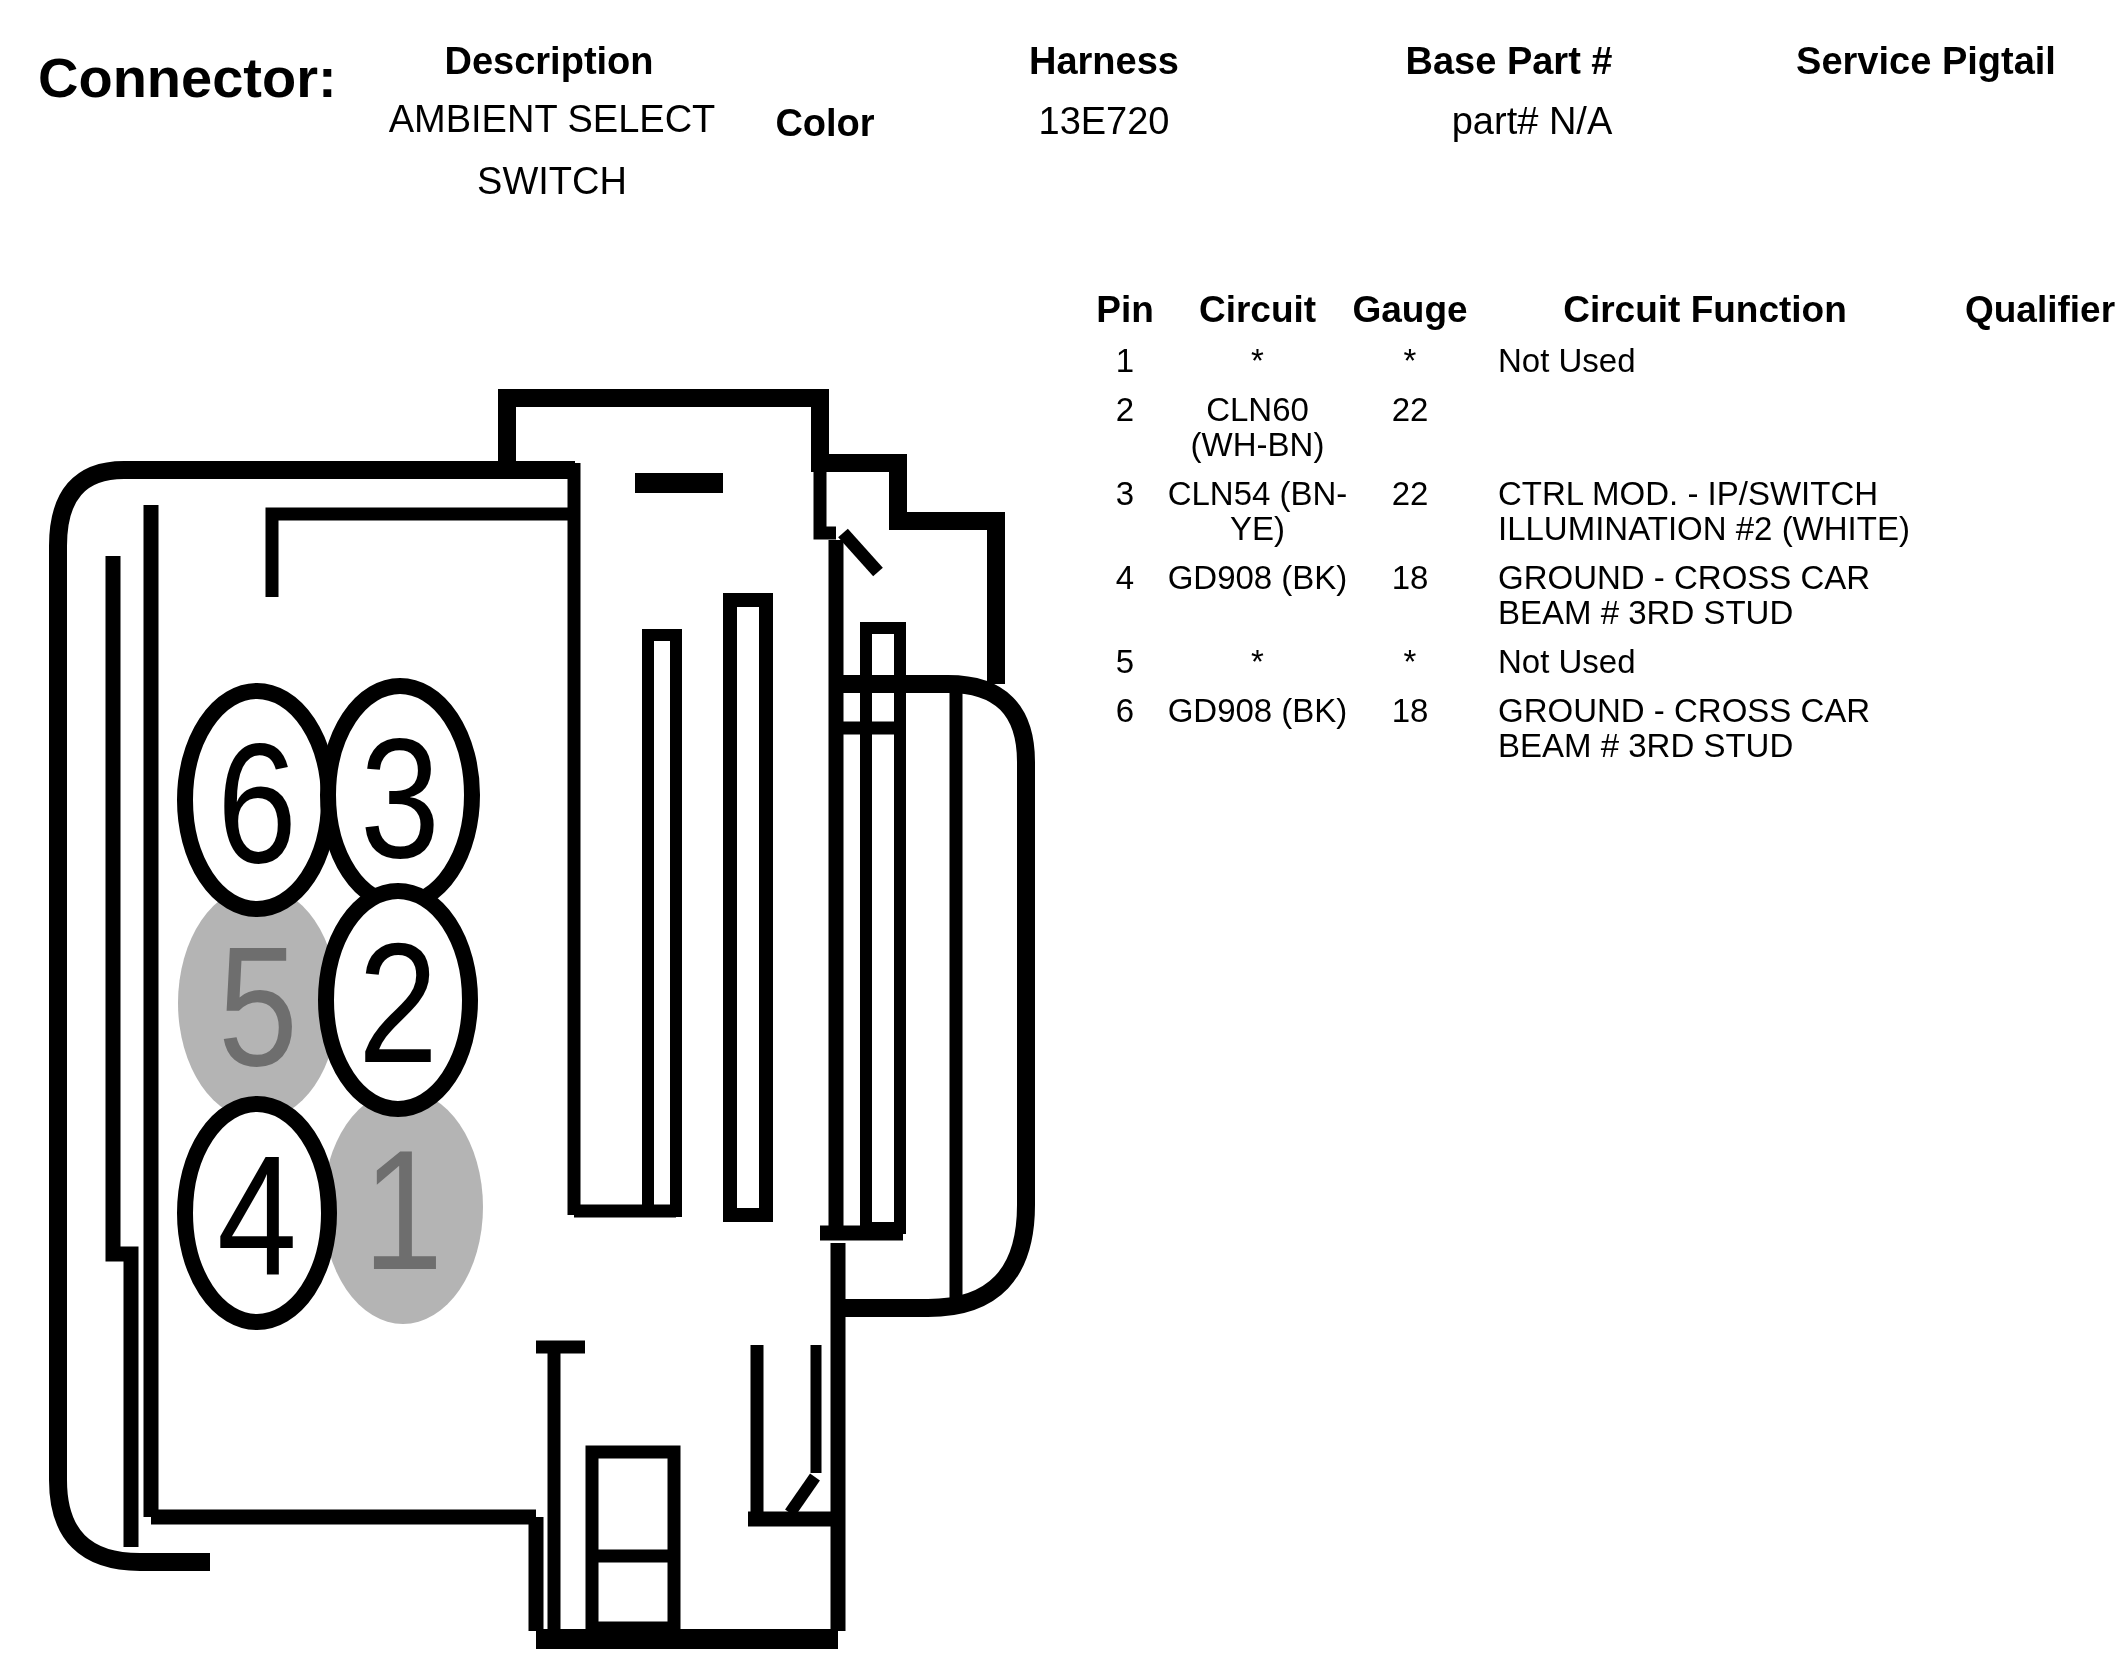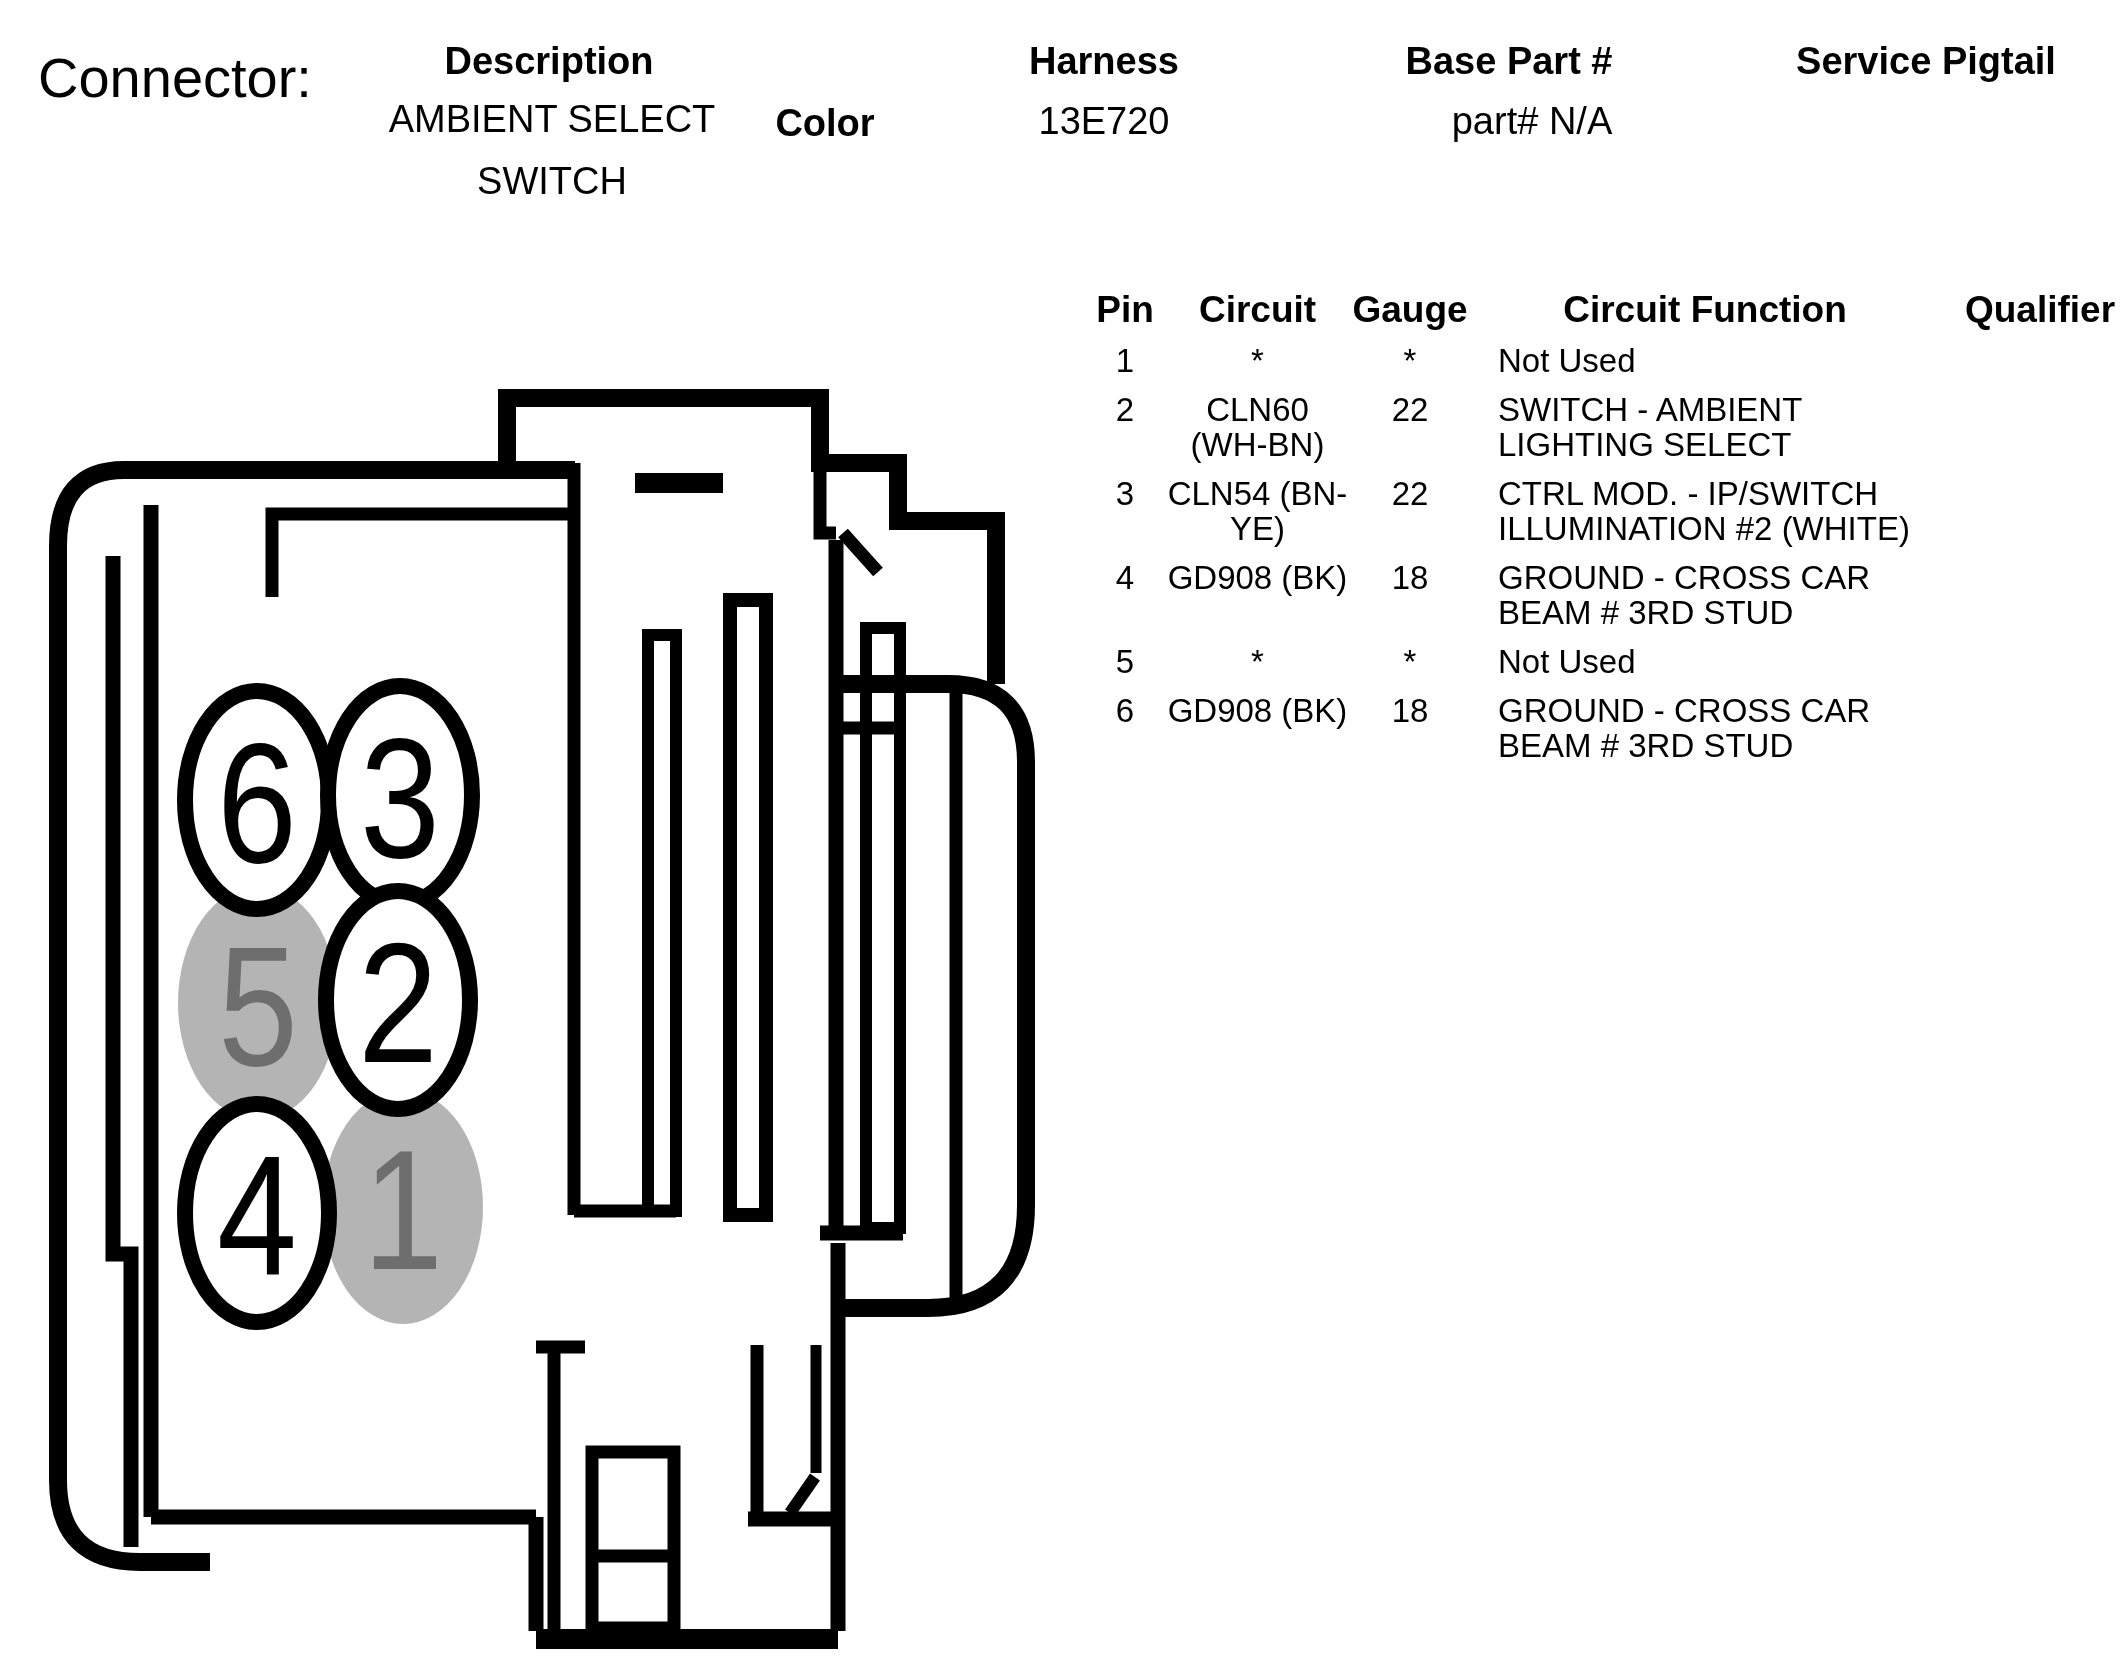--- a/index.html
+++ b/index.html
@@ -2,21 +2,21 @@
 <html><head>
 <meta charset="utf-8">
 <style>
   html,body{margin:0;padding:0}
   body{
     width:2124px;height:1674px;background:#ffffff;color:#000;
     font-family:"Liberation Sans",sans-serif;position:relative;overflow:hidden;
   }
   .abs{position:absolute}
   .ctr{transform:translateX(-50%);text-align:center}
-  .hdr-label{font-weight:normal;font-size:56px;line-height:68px;white-space:nowrap}
+  .hdr-label{font-weight:bold;font-size:56px;line-height:68px;white-space:nowrap}
   .col-hdr{font-weight:bold;font-size:38px;white-space:nowrap}
   .col-val{font-size:38px;white-space:nowrap}
   .col-val-wrap{font-size:38px;line-height:62px}
   #connector-svg{position:absolute;left:0;top:0;width:2124px;height:1674px}
   #pin-table{position:absolute;left:1085px;top:292px;font-size:33px;line-height:35px}
   .pin-hdr-row,.pin-row{display:grid;grid-template-columns:80px 185px 120px 470px 200px}
   .pin-hdr-row{font-weight:bold;font-size:37px;margin-bottom:16px}
   .pin-row{margin-bottom:14px}
   .cell-pin,.cell-circuit,.cell-gauge,.cell-qualifier{text-align:center}
   .cell-circuit,.cell-function{white-space:pre-line}
@@ -125,22 +125,20 @@
         <div class="cell-circuit">*</div>
         <div class="cell-gauge">*</div>
         <div class="cell-function">Not Used</div>
         <div class="cell-qualifier"></div>
       </div>
       <div class="pin-row">
         <div class="cell-pin">2</div>
         <div class="cell-circuit">CLN60
 (WH-BN)</div>
         <div class="cell-gauge">22</div>
-        <div class="cell-function">SWITCH - AMBIENT
-LIGHTING SELECT</div>
         <div class="cell-qualifier"></div>
       </div>
       <div class="pin-row">
         <div class="cell-pin">3</div>
         <div class="cell-circuit">CLN54 (BN-
 YE)</div>
         <div class="cell-gauge">22</div>
         <div class="cell-function">CTRL MOD. - IP/SWITCH
 ILLUMINATION #2 (WHITE)</div>
         <div class="cell-qualifier"></div>

